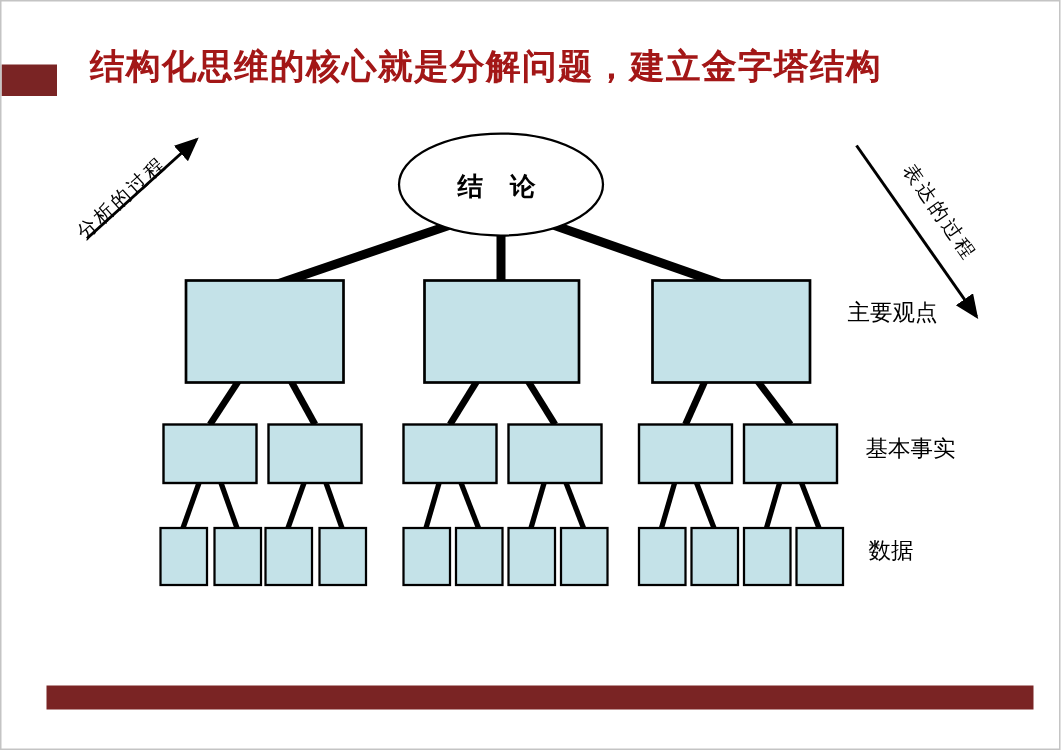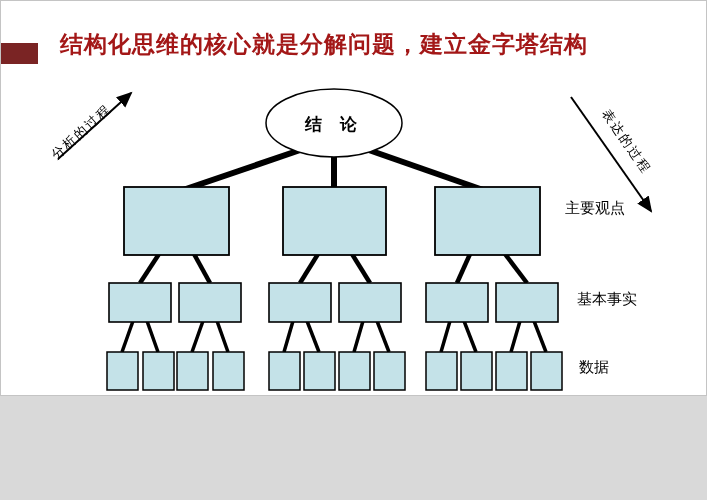--- a/index.html
+++ b/index.html
@@ -1,18 +1,18 @@
 <!DOCTYPE html>
 <html><head>
 <meta charset="utf-8">
 <style>
   html,body{margin:0;padding:0;background:#d9d9d9;}
   .slide{
     position:relative;
-    width:707px;height:396px;
+    width:707px;height:500px;
     background:#ffffff;
     border:1px solid #c4c4c4;
     box-sizing:border-box;
     overflow:hidden;
     font-family:"DejaVu Sans", sans-serif;
   }
   .accent-bar-left{
     position:absolute;left:0;top:42px;width:37px;height:21px;
   }
   .accent-bar-bottom{

